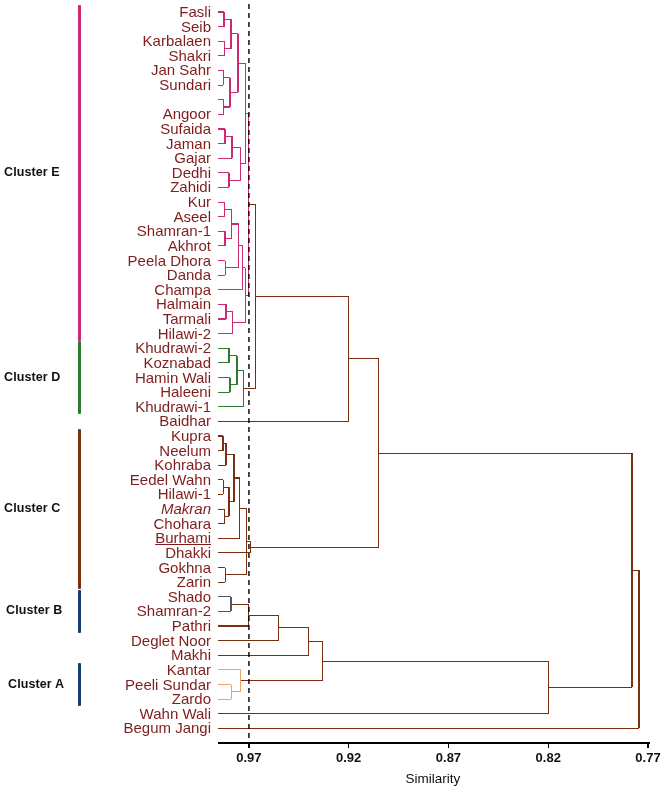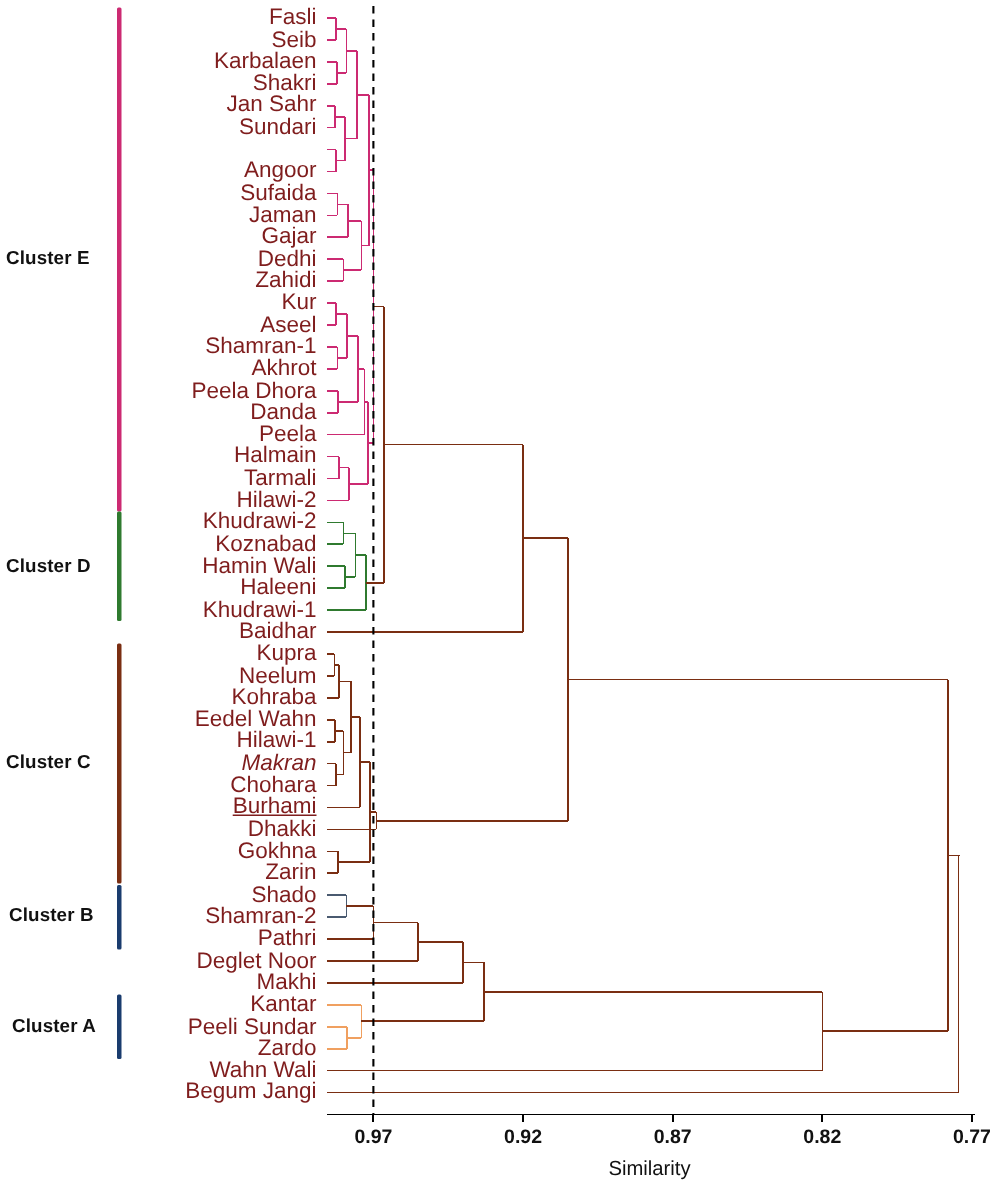--- a/index.html
+++ b/index.html
@@ -45,21 +45,21 @@
       <div class="leaf-label" style="top: 137.58px; width: 208px;">Jaman</div>
       <div class="leaf-label" style="top: 152.2px; width: 208px;">Gajar</div>
       <div class="leaf-label" style="top: 166.82px; width: 208px;">Dedhi</div>
       <div class="leaf-label" style="top: 181.44px; width: 208px;">Zahidi</div>
       <div class="leaf-label" style="top: 196.06px; width: 208px;">Kur</div>
       <div class="leaf-label" style="top: 210.68px; width: 208px;">Aseel</div>
       <div class="leaf-label" style="top: 225.3px; width: 208px;">Shamran-1</div>
       <div class="leaf-label" style="top: 239.92px; width: 208px;">Akhrot</div>
       <div class="leaf-label" style="top: 254.54px; width: 208px;">Peela Dhora</div>
       <div class="leaf-label" style="top: 269.16px; width: 208px;">Danda</div>
-      <div class="leaf-label" style="top: 283.78px; width: 208px;">Peela</div>
+      <div class="leaf-label" style="top: 283.78px; width: 208px;">Champa</div>
       <div class="leaf-label" style="top: 298.4px; width: 208px;">Halmain</div>
       <div class="leaf-label" style="top: 313.02px; width: 208px;">Tarmali</div>
       <div class="leaf-label" style="top: 327.64px; width: 208px;">Hilawi-2</div>
       <div class="leaf-label" style="top: 342.26px; width: 208px;">Khudrawi-2</div>
       <div class="leaf-label" style="top: 356.88px; width: 208px;">Koznabad</div>
       <div class="leaf-label" style="top: 371.5px; width: 229px; padding-left: 23px;">Hamin Wali</div>
       <div class="leaf-label" style="top: 386.12px; width: 208px;">Haleeni</div>
       <div class="leaf-label" style="top: 400.74px; width: 208px;">Khudrawi-1</div>
       <div class="leaf-label" style="top: 415.36px; width: 208px;">Baidhar</div>
       <div class="leaf-label" style="top: 429.98px; width: 208px;">Kupra</div>

